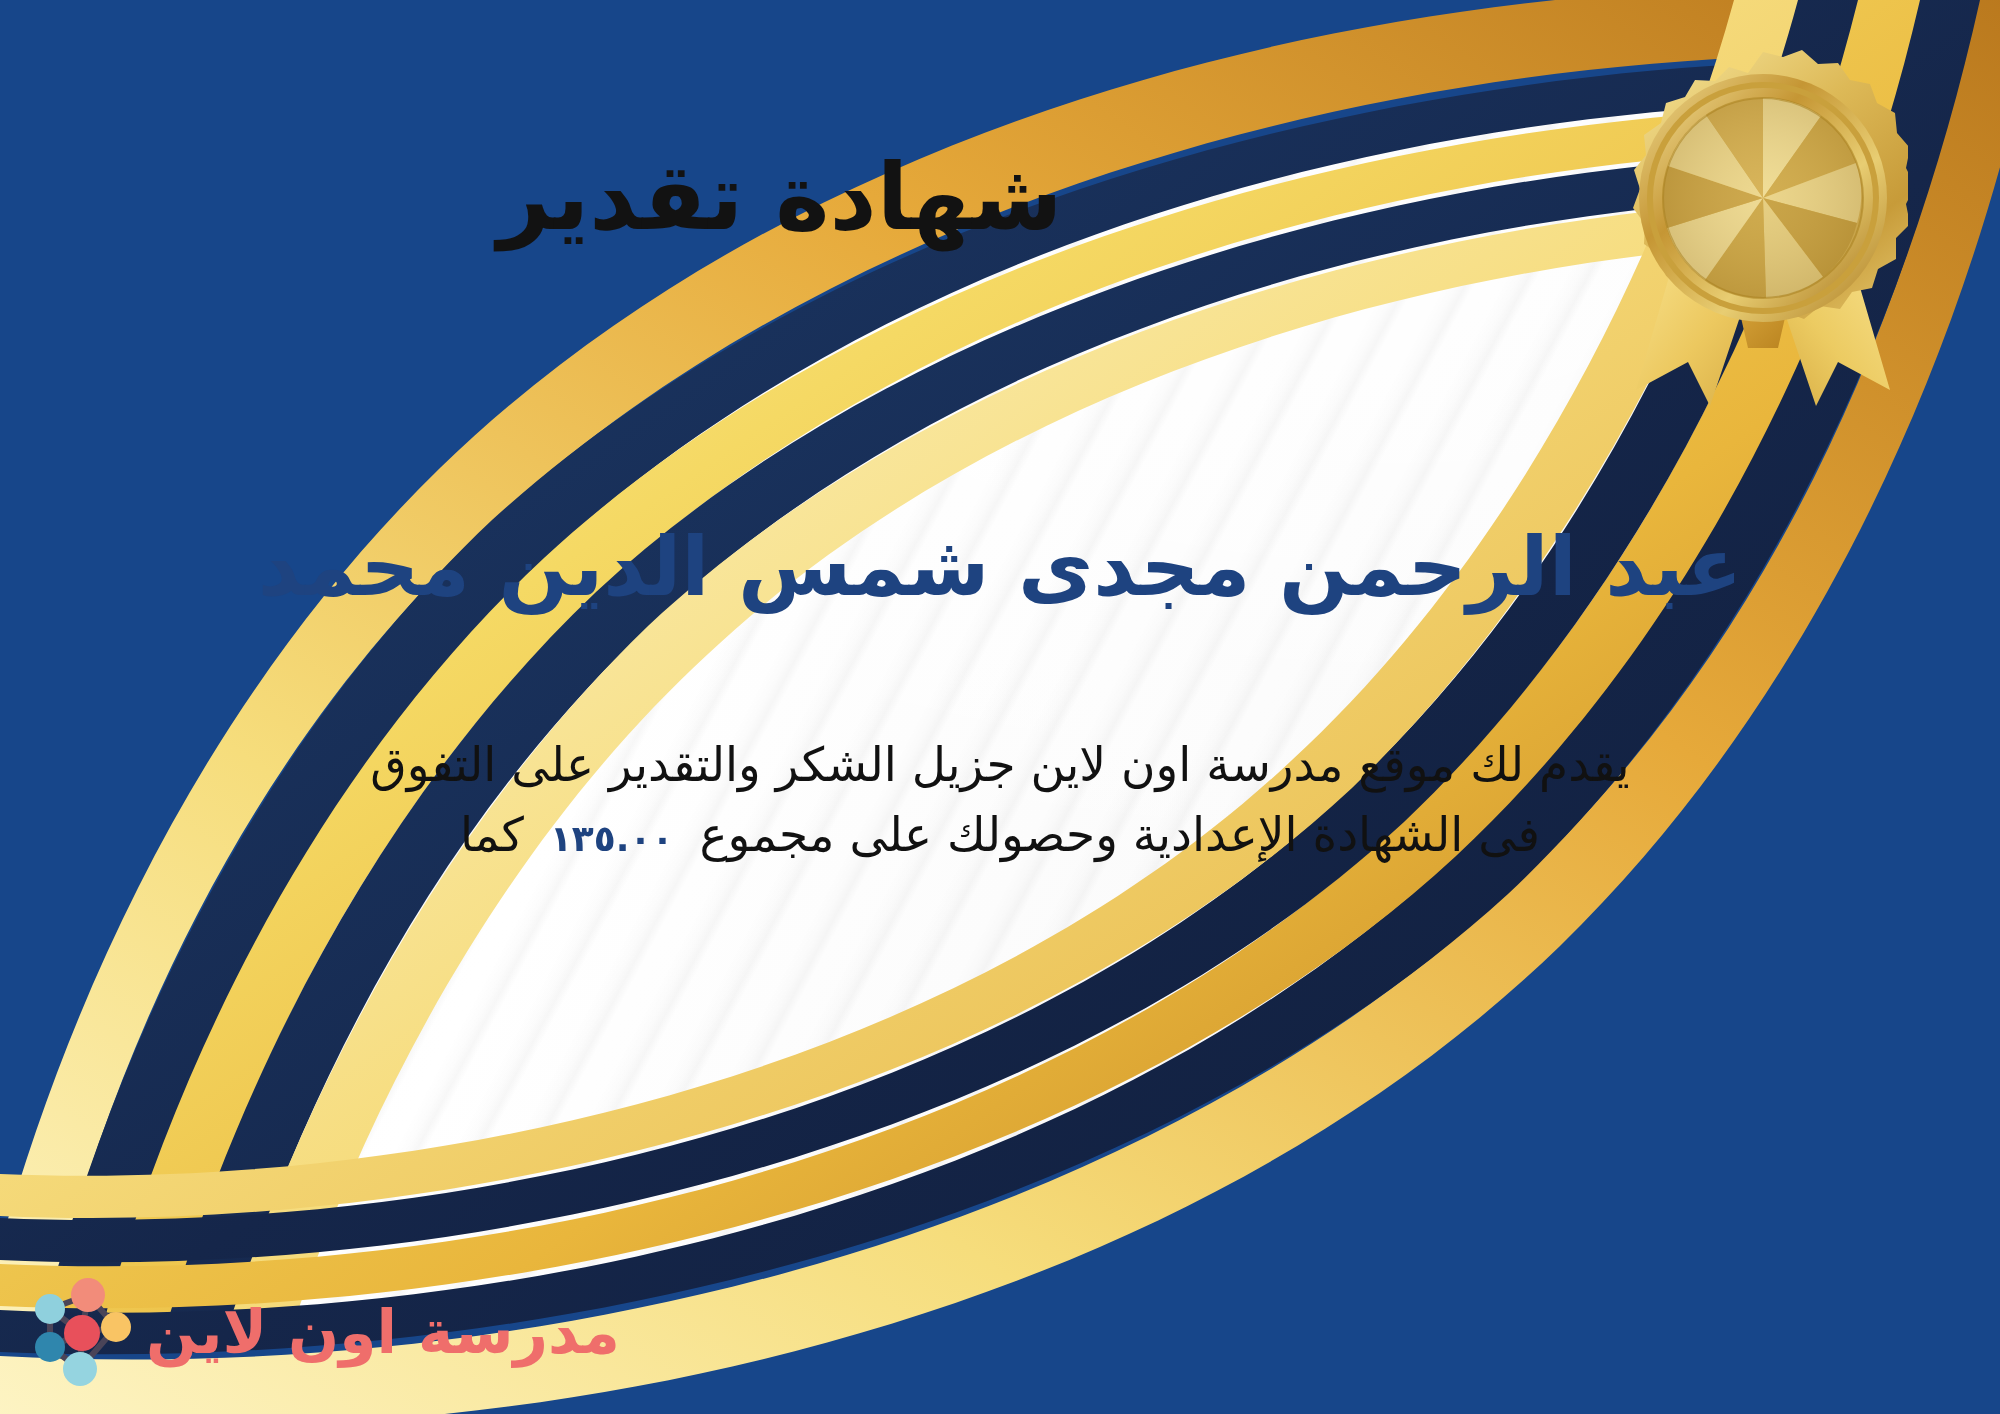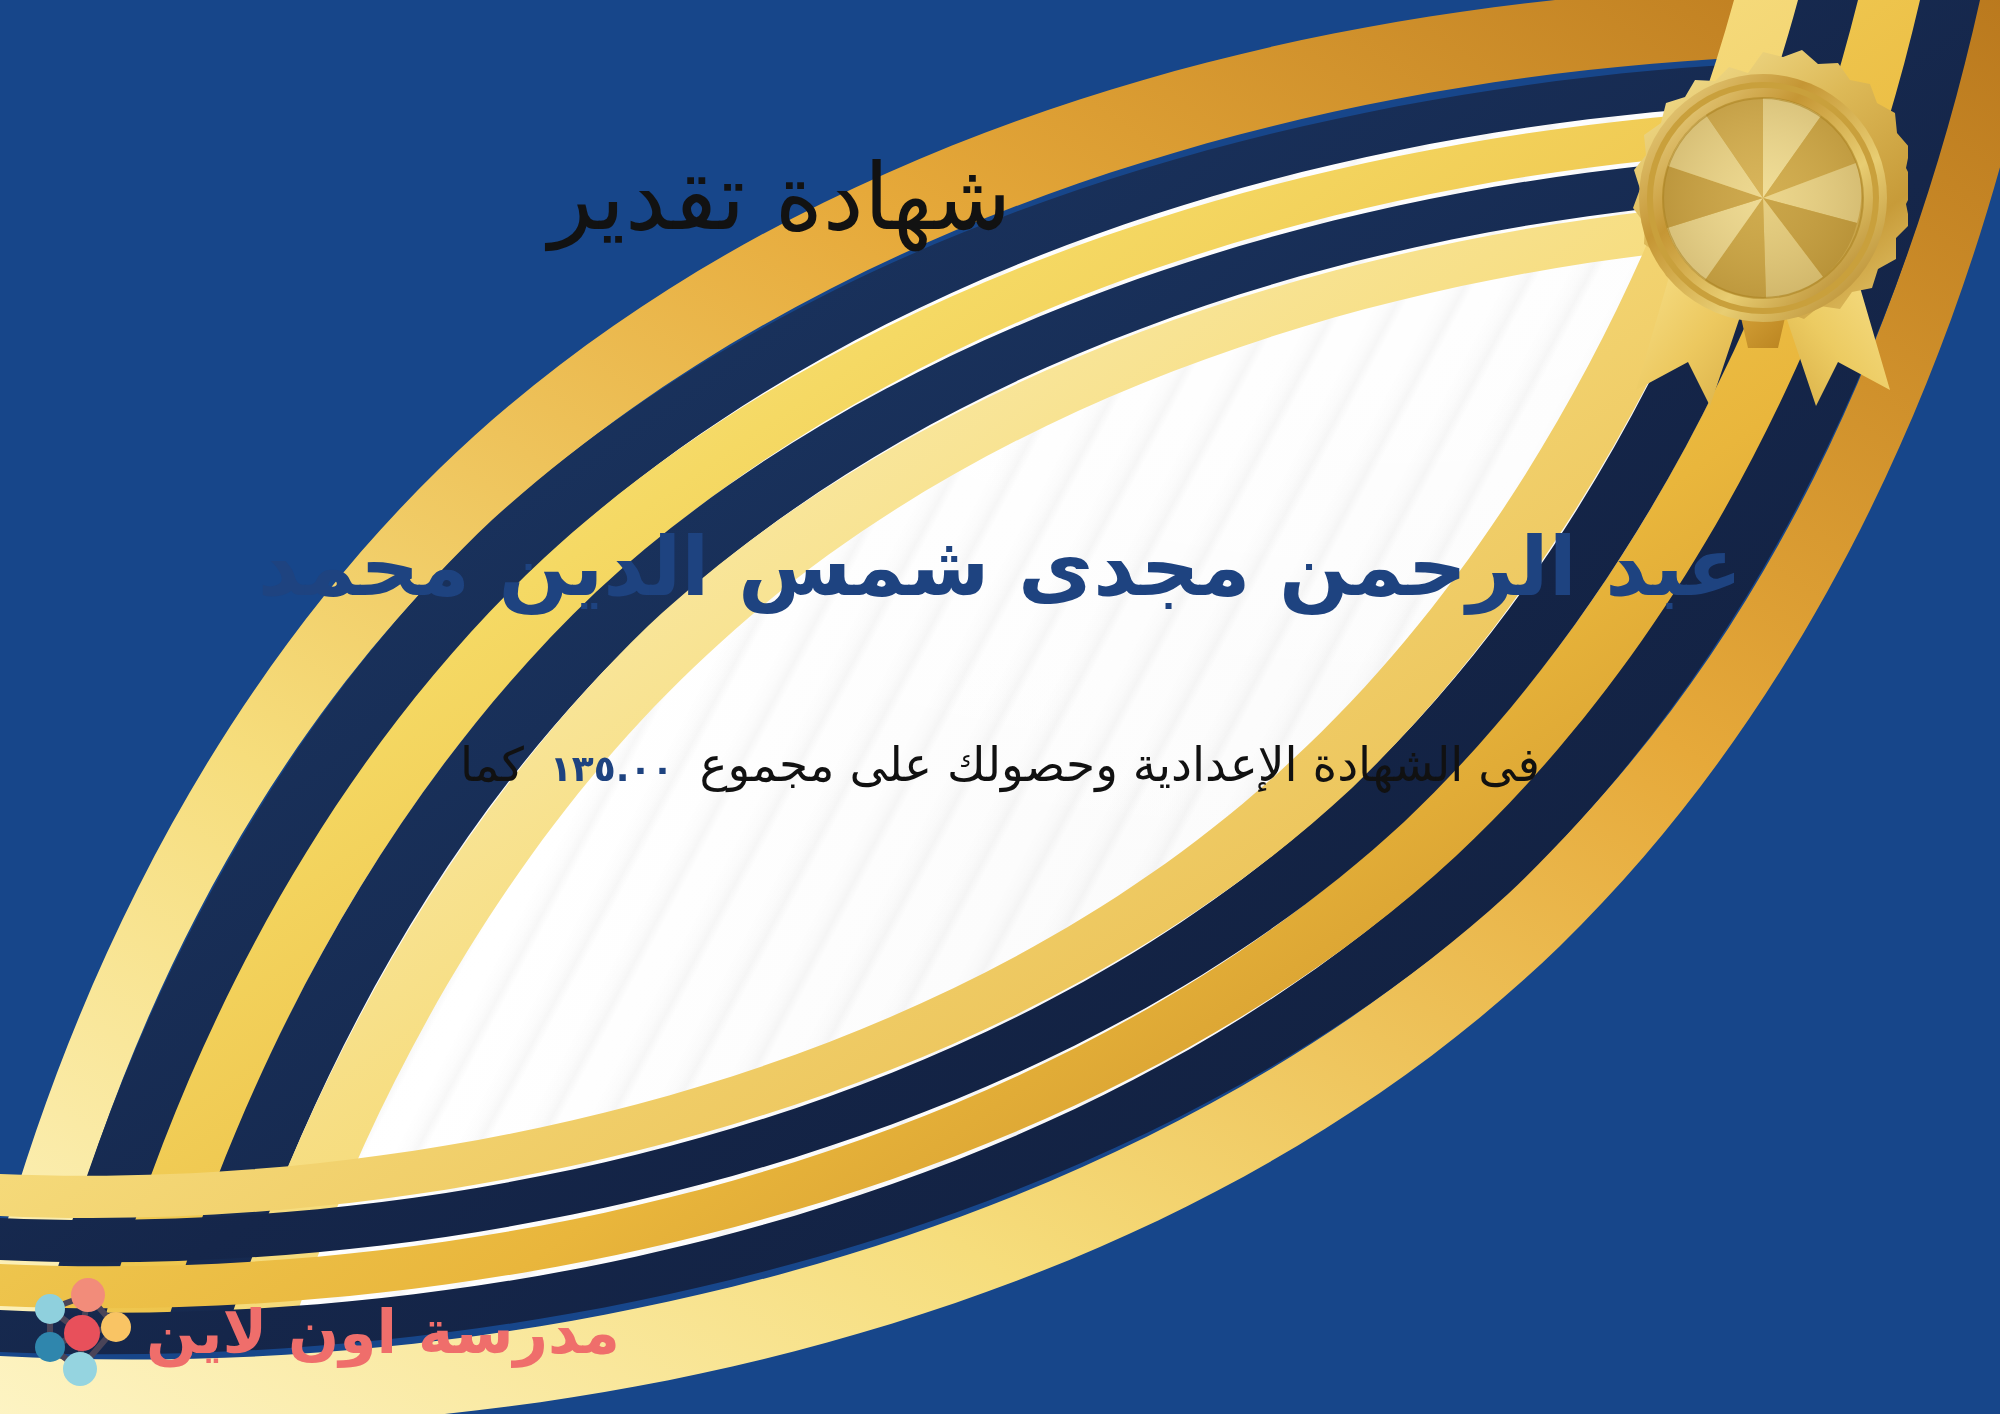--- a/index.html
+++ b/index.html
@@ -55,21 +55,21 @@
   .content{
     position:absolute;
     left:0; top:0;
     width:2000px; height:1414px;
   }
   .cert-title{
     position:absolute;
     top:150px; left:0; width:1560px;
     text-align:center;
     font-size:92px;
-    font-weight:400;
+    font-weight:700;
     color:#121212;
     letter-spacing:0px;
     line-height:1.05;
   }
   .recipient-name{
     position:absolute;
     top:520px; left:0; width:2000px;
     text-align:center;
     font-size:82px;
     font-weight:700;
@@ -273,20 +273,21 @@
     </g>
   </svg>
 
   <div class="content">
 
     <div class="cert-title">شهادة تقدير</div>
 
     <div class="recipient-name">عبد الرحمن مجدى شمس الدين محمد</div>
 
     <div class="body-block">
+      <span class="body-line">يقدم لك موقع مدرسة اون لاين جزيل الشكر  والتقدير على التفوق</span>
       <span class="body-line">
         <span>فى الشهادة الإعدادية وحصولك على مجموع</span><span class="grade-value">١٣٥.٠٠</span><span>كما</span>
       </span>
     </div>
 
   </div>
 
   <div class="brand">
     <svg class="brand-mark" viewBox="0 0 118 118">
       <g stroke="#4a4458" stroke-width="6" stroke-linecap="round">

